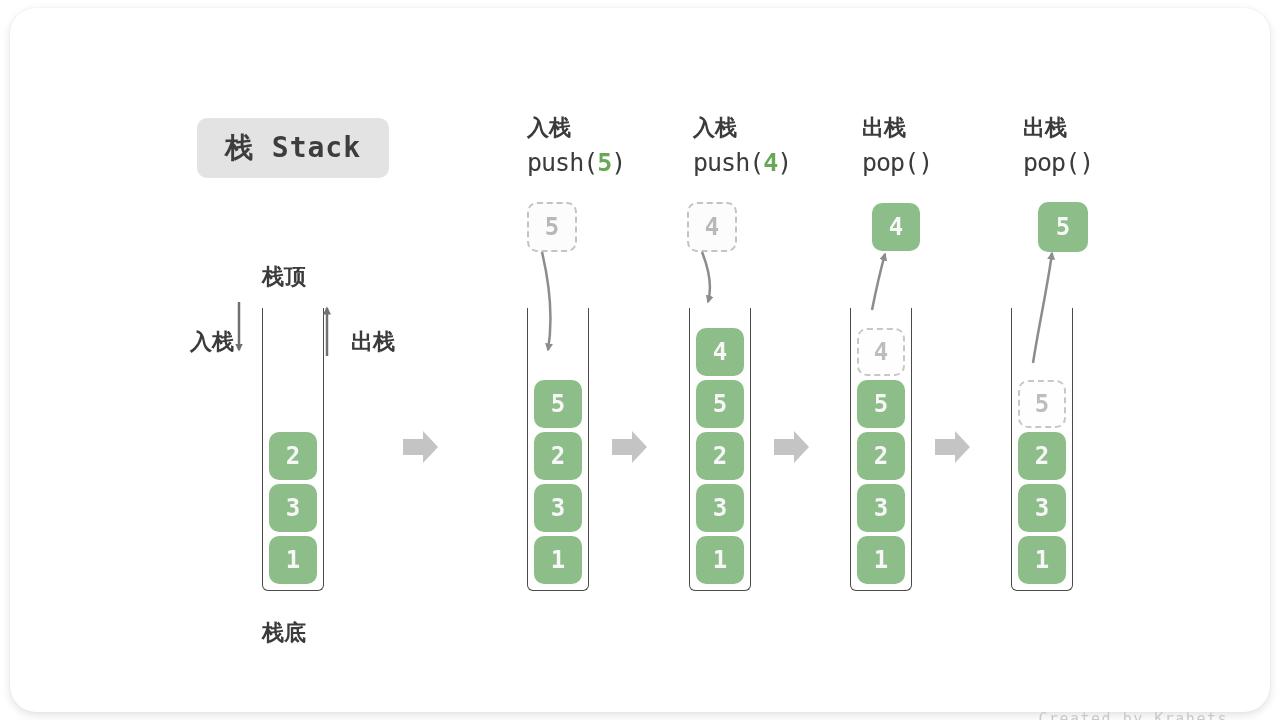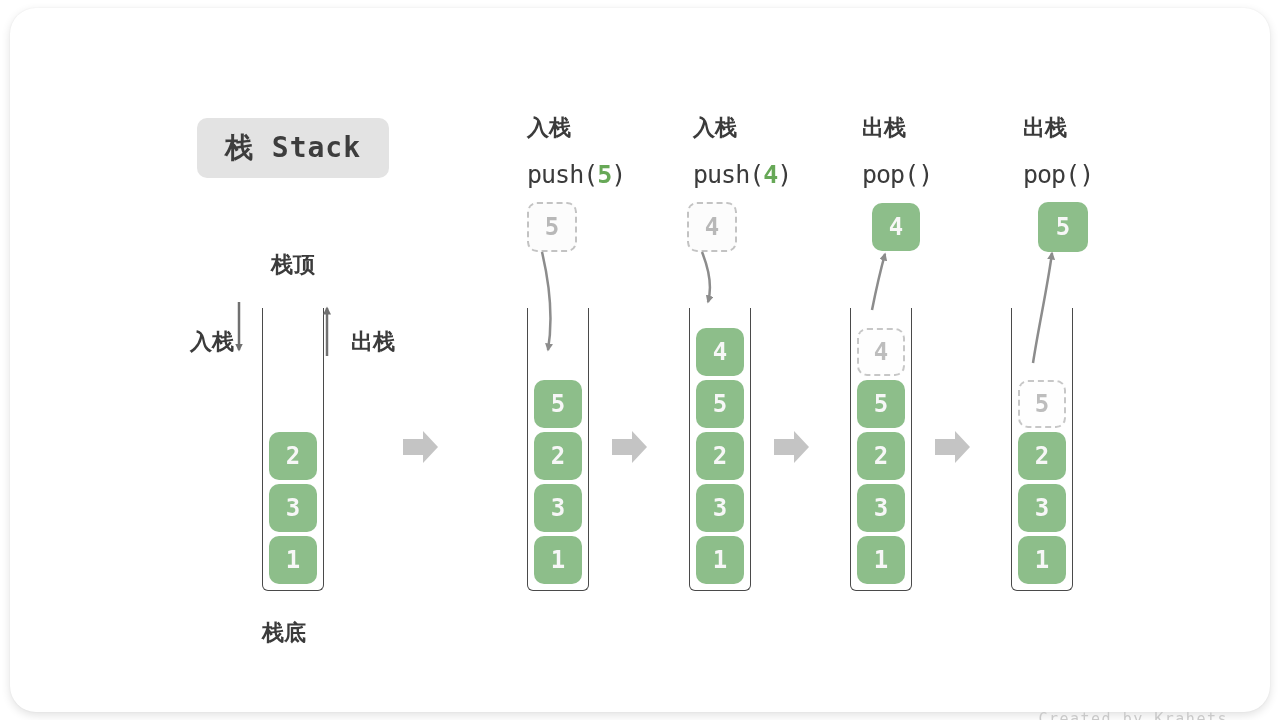--- a/index.html
+++ b/index.html
@@ -24,21 +24,21 @@
     position:absolute;left:187px;top:110px;width:192px;height:60px;
     background:#e3e3e3;border-radius:10px;
     display:flex;align-items:center;justify-content:center;
     font:600 28px "DejaVu Sans Mono", monospace;color:#3d3d3d;letter-spacing:1px;
   }
 
   .zh-label{position:absolute;font-weight:600;font-size:22px;color:var(--ink);}
 
   .op{position:absolute;top:105px;line-height:30px;}
   .op .zh{font-weight:600;font-size:22px;color:var(--ink);display:block;}
-  .op .code{font:500 25px "DejaVu Sans Mono", monospace;color:var(--ink);display:block;margin-top:17px;letter-spacing:-1px;}
+  .op .code{font:500 25px "DejaVu Sans Mono", monospace;color:var(--ink);display:block;margin-top:5px;letter-spacing:-1px;}
   .op .code .arg{color:#67a857;font-weight:700;}
 
   .vessel{
     position:absolute;top:300px;width:62px;height:283px;
     border-left:1.5px solid #4a4a4a;border-right:1.5px solid #4a4a4a;border-bottom:1.5px solid #4a4a4a;
     border-radius:0 0 6px 6px;
     display:flex;flex-direction:column;justify-content:flex-end;align-items:center;
     gap:4px;padding-bottom:6px;
   }
   .cell{
@@ -72,21 +72,21 @@
 </style>
 </head>
 <body>
 
 <div class="card">
 
   <div class="title-box">
     <span>栈 Stack</span>
   </div>
 
-  <div class="zh-label" style="left:252px;top:242px;width:62px;text-align:center;">栈顶</div>
+  <div class="zh-label" style="left:252px;top:254px;width:62px;text-align:left;">栈顶</div>
   <div class="zh-label" style="left:252px;top:610px;width:62px;">栈底</div>
   <div class="zh-label" style="left:158px;top:319px;width:66px;text-align:right;">入栈</div>
   <div class="zh-label" style="left:341px;top:319px;width:66px;text-align:left;">出栈</div>
 
   <div class="op" style="left:517px;">
     <span class="zh">入栈</span>
     <span class="code"><span>push(</span><span class="arg">5</span><span>)</span></span>
   </div>
   <div class="op" style="left:683px;">
     <span class="zh">入栈</span>

